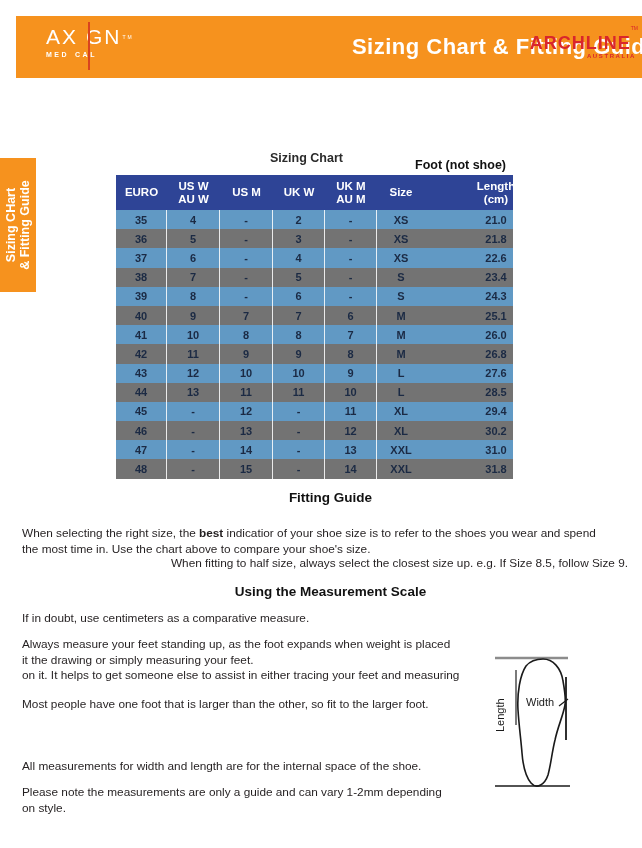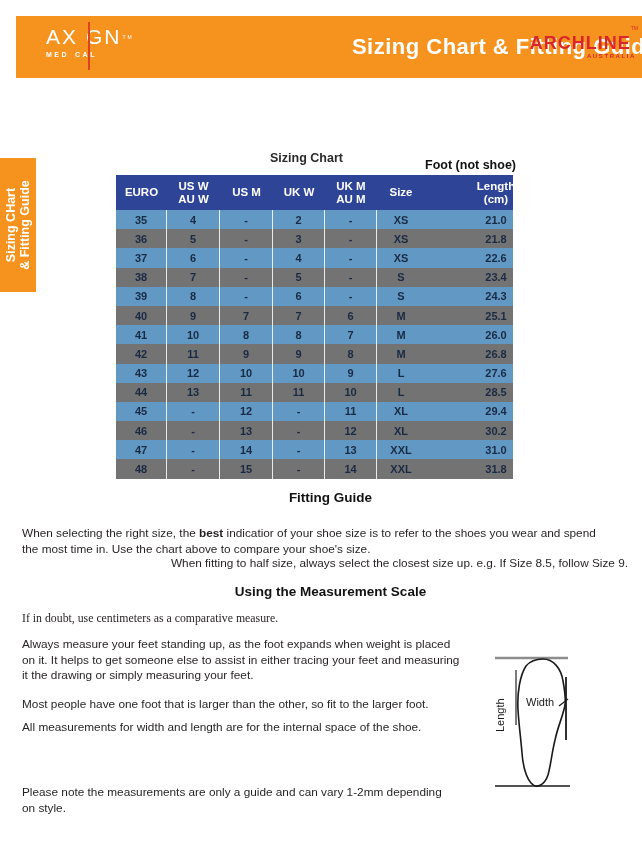--- a/index.html
+++ b/index.html
@@ -52,21 +52,21 @@
     white-space:nowrap; text-align:center;
     color:#fff; font-weight:bold; font-size:12.5px; line-height:14px;
   }
 
   
   .sizing-chart-title {
     position:absolute; top:151px; left:100px; width:413px;
     text-align:center; font-weight:bold; font-size:12.5px; color:#2b2b2b;
   }
   .foot-label {
-    position:absolute; top:158px; right:126px;
+    position:absolute; top:158px; right:136px;
     font-weight:bold; font-size:12.5px; color:#111;
   }
 
   
   .size-table { position:absolute; left:100px; top:175px; width:413px;padding-left:16px; }
   .t-head, .tr { display:grid; grid-template-columns:51px 53px 53px 52px 52px 48px 104px; }
   .t-head { background:#2E4496; height:35px; }
   .th {
     color:#fff; font-weight:bold; font-size:11.5px; line-height:13px;
     display:flex; flex-direction:column; align-items:center; justify-content:center;
@@ -294,31 +294,31 @@
 
 <div class="para" style="top:526px;">
   <div><span>When selecting the right size, the </span><span class="bold">best</span><span> indicatior of your shoe size is to refer to the shoes you wear and spend</span></div>
   <div>the most time in. Use the chart above to compare your shoe's size.</div>
 </div>
 
 <div class="para" style="top:556px;text-align:right;">When fitting to half size, always select the closest size up. e.g. If Size 8.5, follow Size 9.</div>
 
 <div class="center-head" style="top:584px;">Using the Measurement Scale</div>
 
-<div class="para" style="top:611px;font-family:Liberation Serif, serif;">If in doubt, use centimeters as a comparative measure.</div>
+<div class="para" style="top:611px;">If in doubt, use centimeters as a comparative measure.</div>
 
 <div class="para" style="top:637px; width:470px;">
   <div>Always measure your feet standing up, as the foot expands when weight is placed</div>
+  <div>it the drawing or simply measuring your feet.</div>
   <div>on it. It helps to get someone else to assist in either tracing your feet and measuring</div>
-  <div>it the drawing or simply measuring your feet.</div>
 </div>
 
 <div class="para" style="top:697px; width:470px;">Most people have one foot that is larger than the other, so fit to the larger foot.</div>
 
-<div class="para" style="top:720px; width:470px;">All measurements for width and length are for the internal space of the shoe.</div>
+<div class="para" style="top:759px; width:470px;">All measurements for width and length are for the internal space of the shoe.</div>
 
 <div class="para" style="top:785px; width:470px;">
   <div>Please note the measurements are only a guide and can vary 1-2mm depending</div>
   <div>on style.</div>
 </div>
 
 <svg class="foot-diagram" width="150" height="160" viewBox="0 0 150 160">
 
   <line x1="7" y1="10" x2="80" y2="10" stroke="#8c8c8c" stroke-width="2.6"></line>
 

